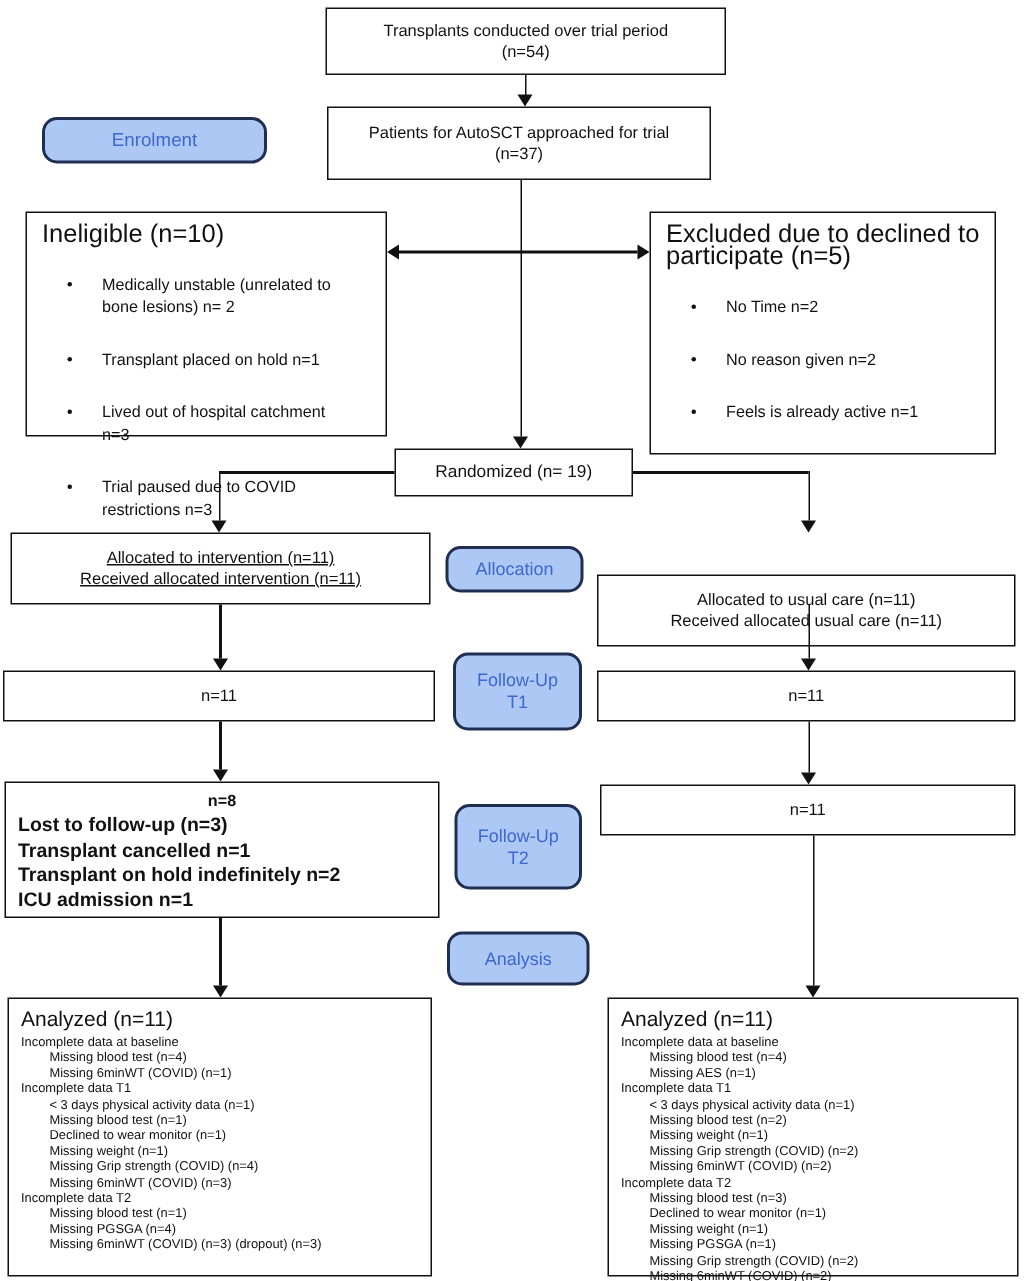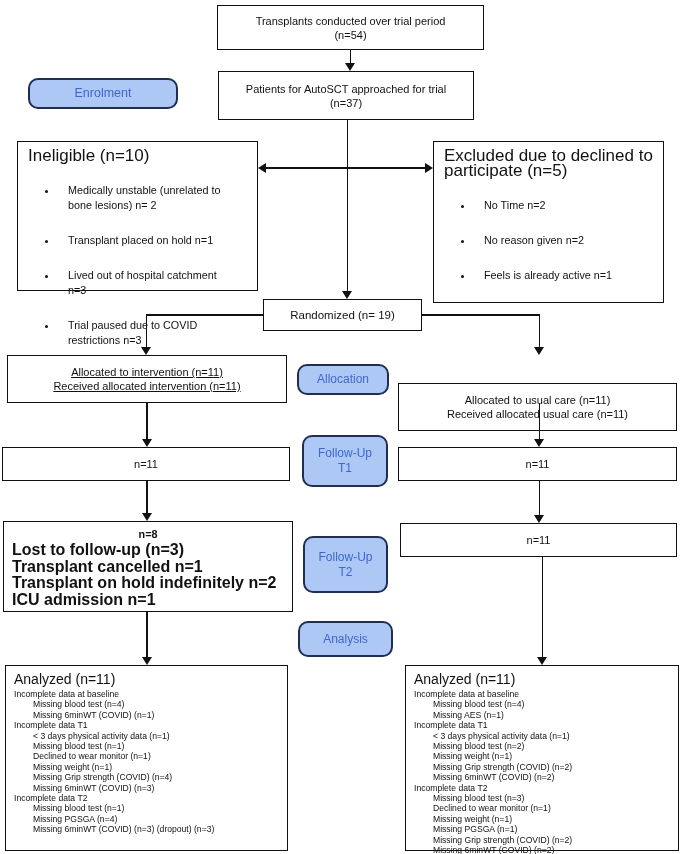--- a/index.html
+++ b/index.html
@@ -15,21 +15,21 @@
   .hline{position:absolute;height:1.6px;background:#111;}
   .arr-d{position:absolute;width:0;height:0;border-left:5px solid transparent;border-right:5px solid transparent;border-top:8px solid #111;}
   .arr-l{position:absolute;width:0;height:0;border-top:5px solid transparent;border-bottom:5px solid transparent;border-right:8px solid #111;}
   .arr-r{position:absolute;width:0;height:0;border-top:5px solid transparent;border-bottom:5px solid transparent;border-left:8px solid #111;}
   .side{padding:6px 10px;}
   .side .title{font-size:17px;line-height:15px;white-space:pre-line;}
   ul.bullets{margin:3px 0 0;padding-left:30px;list-style:disc;}
   ul.bullets li{font-size:10.8px;line-height:15px;padding-left:10px;margin-bottom:4px;white-space:pre-line;margin-top:20px;}
   .t2l{padding:4px 8px;font-weight:bold;}
   .t2l .nline{text-align:center;font-size:10.8px;line-height:16px;}
-  .t2l .line{font-size:16px;line-height:16.5px;}
+  .t2l .line{font-size:13px;line-height:16.5px;}
   .ana{padding:5px 8px;}
   .ana .a-title{font-size:14px;line-height:17px;margin-bottom:1px;}
   .ana .a-head{font-size:8.6px;line-height:10.4px;}
   .ana .a-item{font-size:8.6px;line-height:10.4px;padding-left:19px;}
 </style>
 </head>
 <body>
 
 <div class="canvas">
 

